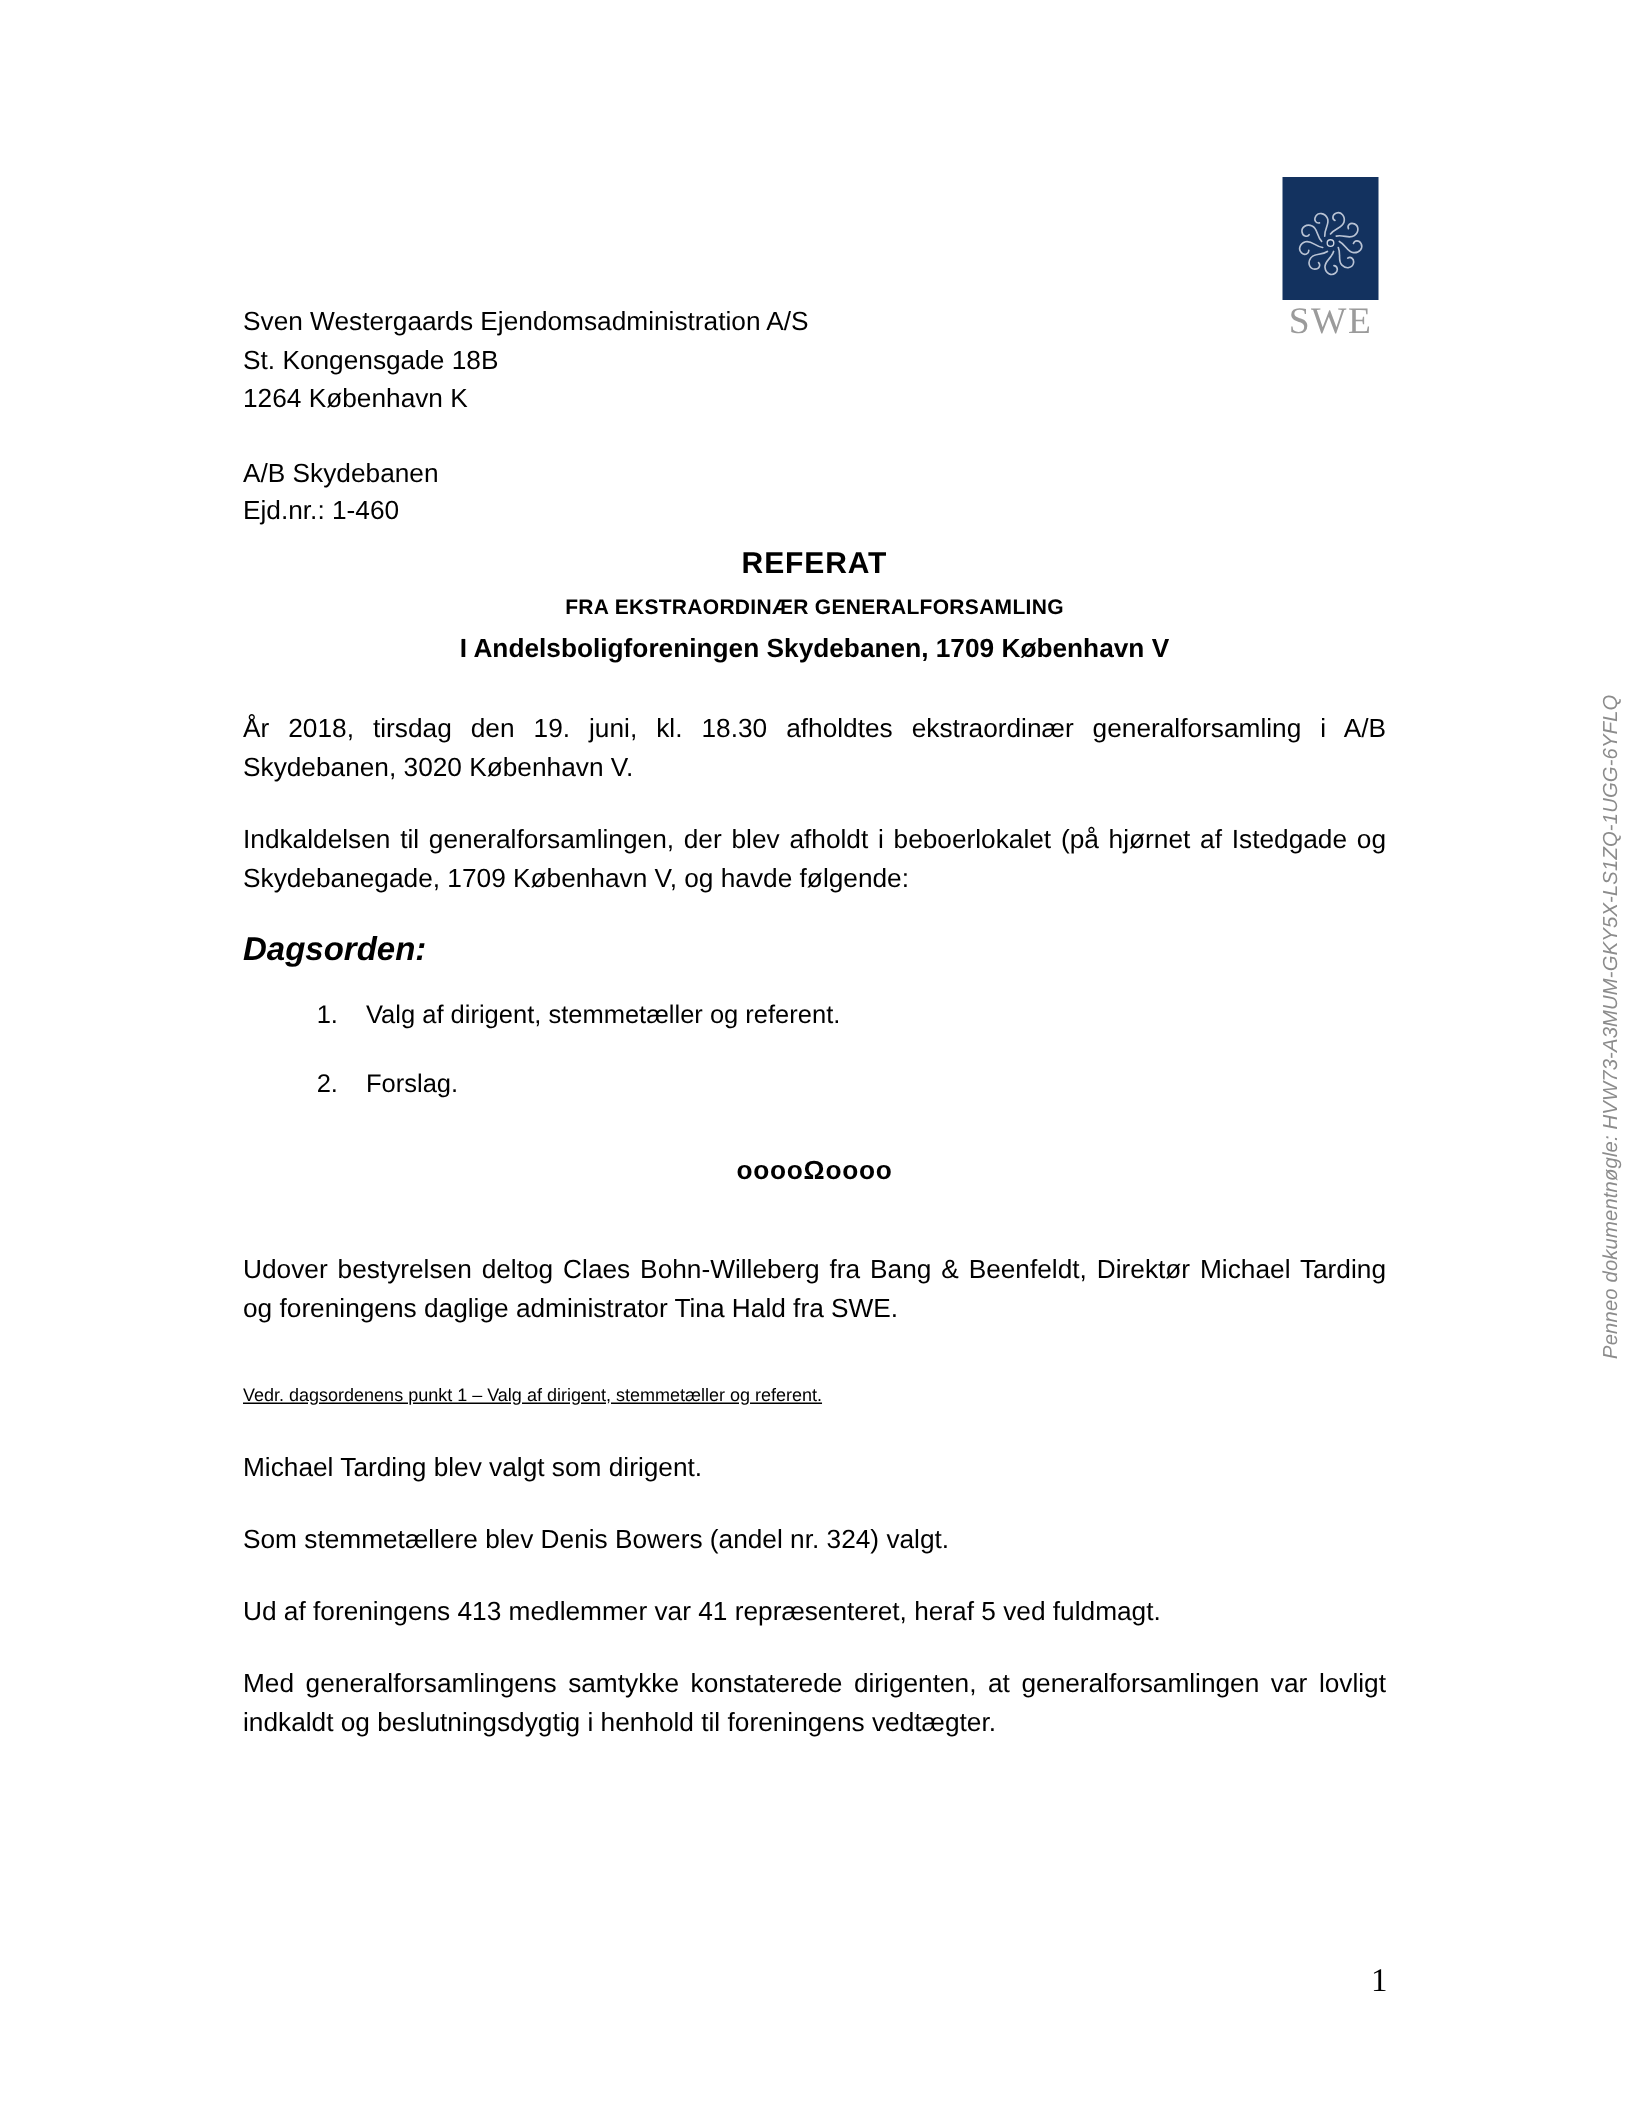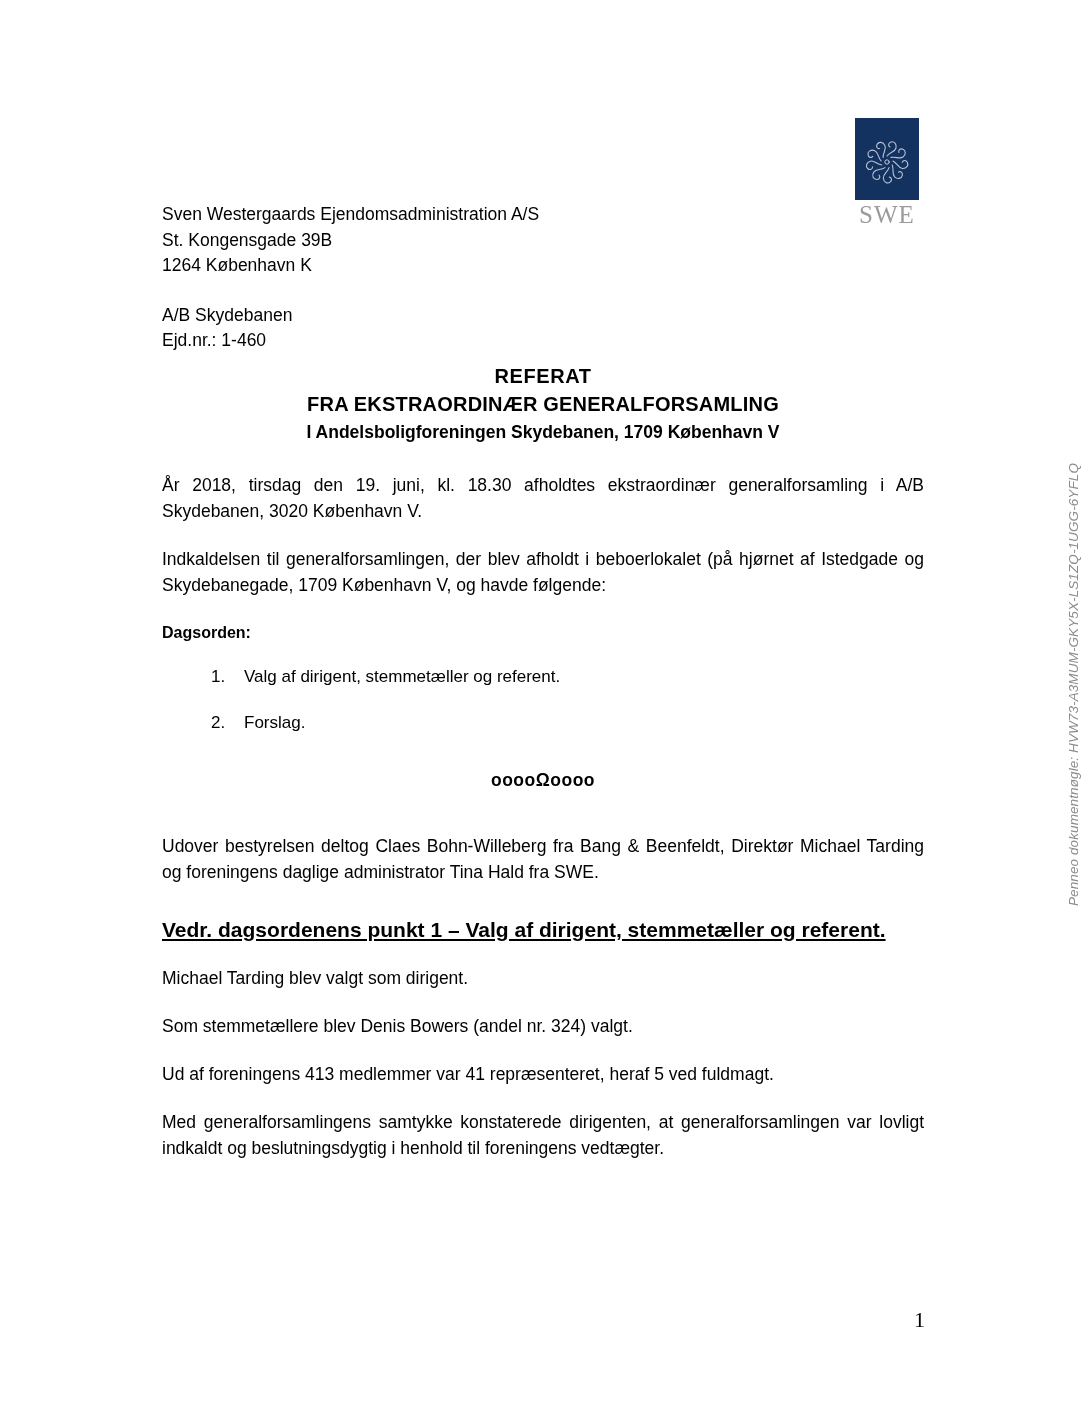--- a/index.html
+++ b/index.html
@@ -80,31 +80,31 @@
     margin: 0;
   }
   .addr-gap { height: 24px; }
 
   .title-block {
     margin-top: 8px;
     text-align: center;
     font-weight: bold;
   }
   .title-1 { font-size: 20px; line-height: 28px; letter-spacing: 0.6px; }
-  .title-2 { font-size: 20px; line-height: 29px; letter-spacing: 0.2px; }
+  .title-2 { font-size: 14px; line-height: 29px; letter-spacing: 0.2px; }
   .title-3 { font-size: 17.5px; line-height: 27px; }
 
   p.body {
     font-size: 17.5px;
     line-height: 26px;
     margin: 0 0 22px 0;
     text-align: justify;
   }
   p.body.first { margin-top: 26px; }
-  .label-bold { font-weight: bold; font-size: 16px; line-height: 26px; margin: 0 0 18px 0; }
+  .label-bold { font-weight: bold; font-size: 22px; line-height: 26px; margin: 0 0 18px 0; font-style: italic; }
 
   ol.agenda {
     margin: 0 0 0 0;
     padding-left: 68px;
     font-size: 17px;
     line-height: 26px;
   }
   ol.agenda li {
     margin-bottom: 20px;
     padding-left: 14px;
@@ -112,23 +112,23 @@
 
   .divider {
     text-align: center;
     font-size: 17.5px;
     letter-spacing: 0.5px;
     margin: 34px 0 42px 0;
     font-weight: 600;
   }
 
   .heading-underline {
-    font-weight: bold;
+    font-weight: normal;
     text-decoration: underline;
-    font-size: 21px;
+    font-size: 12px;
     line-height: 26px;
     margin: 32px 0 22px 0;
     display: block;
   }
 
   .page-number {
     position: absolute;
     left: 0;
     top: 1307px;
     width: 925px;
@@ -182,21 +182,21 @@
   </div>
 
   <div class="penneo-key">
     <span>Penneo dokumentnøgle: HVW73-A3MUM-GKY5X-LS1ZQ-1UGG-6YFLQ</span>
   </div>
 
   <div class="content">
 
     <div>
       <p class="addr">Sven Westergaards Ejendomsadministration A/S</p>
-      <p class="addr">St. Kongensgade 39B</p>
+      <p class="addr">St. Kongensgade 18B</p>
       <p class="addr">1264 København K</p>
     </div>
 
     <div class="addr-gap"></div>
 
     <div>
       <p class="addr">A/B Skydebanen</p>
       <p class="addr">Ejd.nr.: 1-460</p>
     </div>
 

